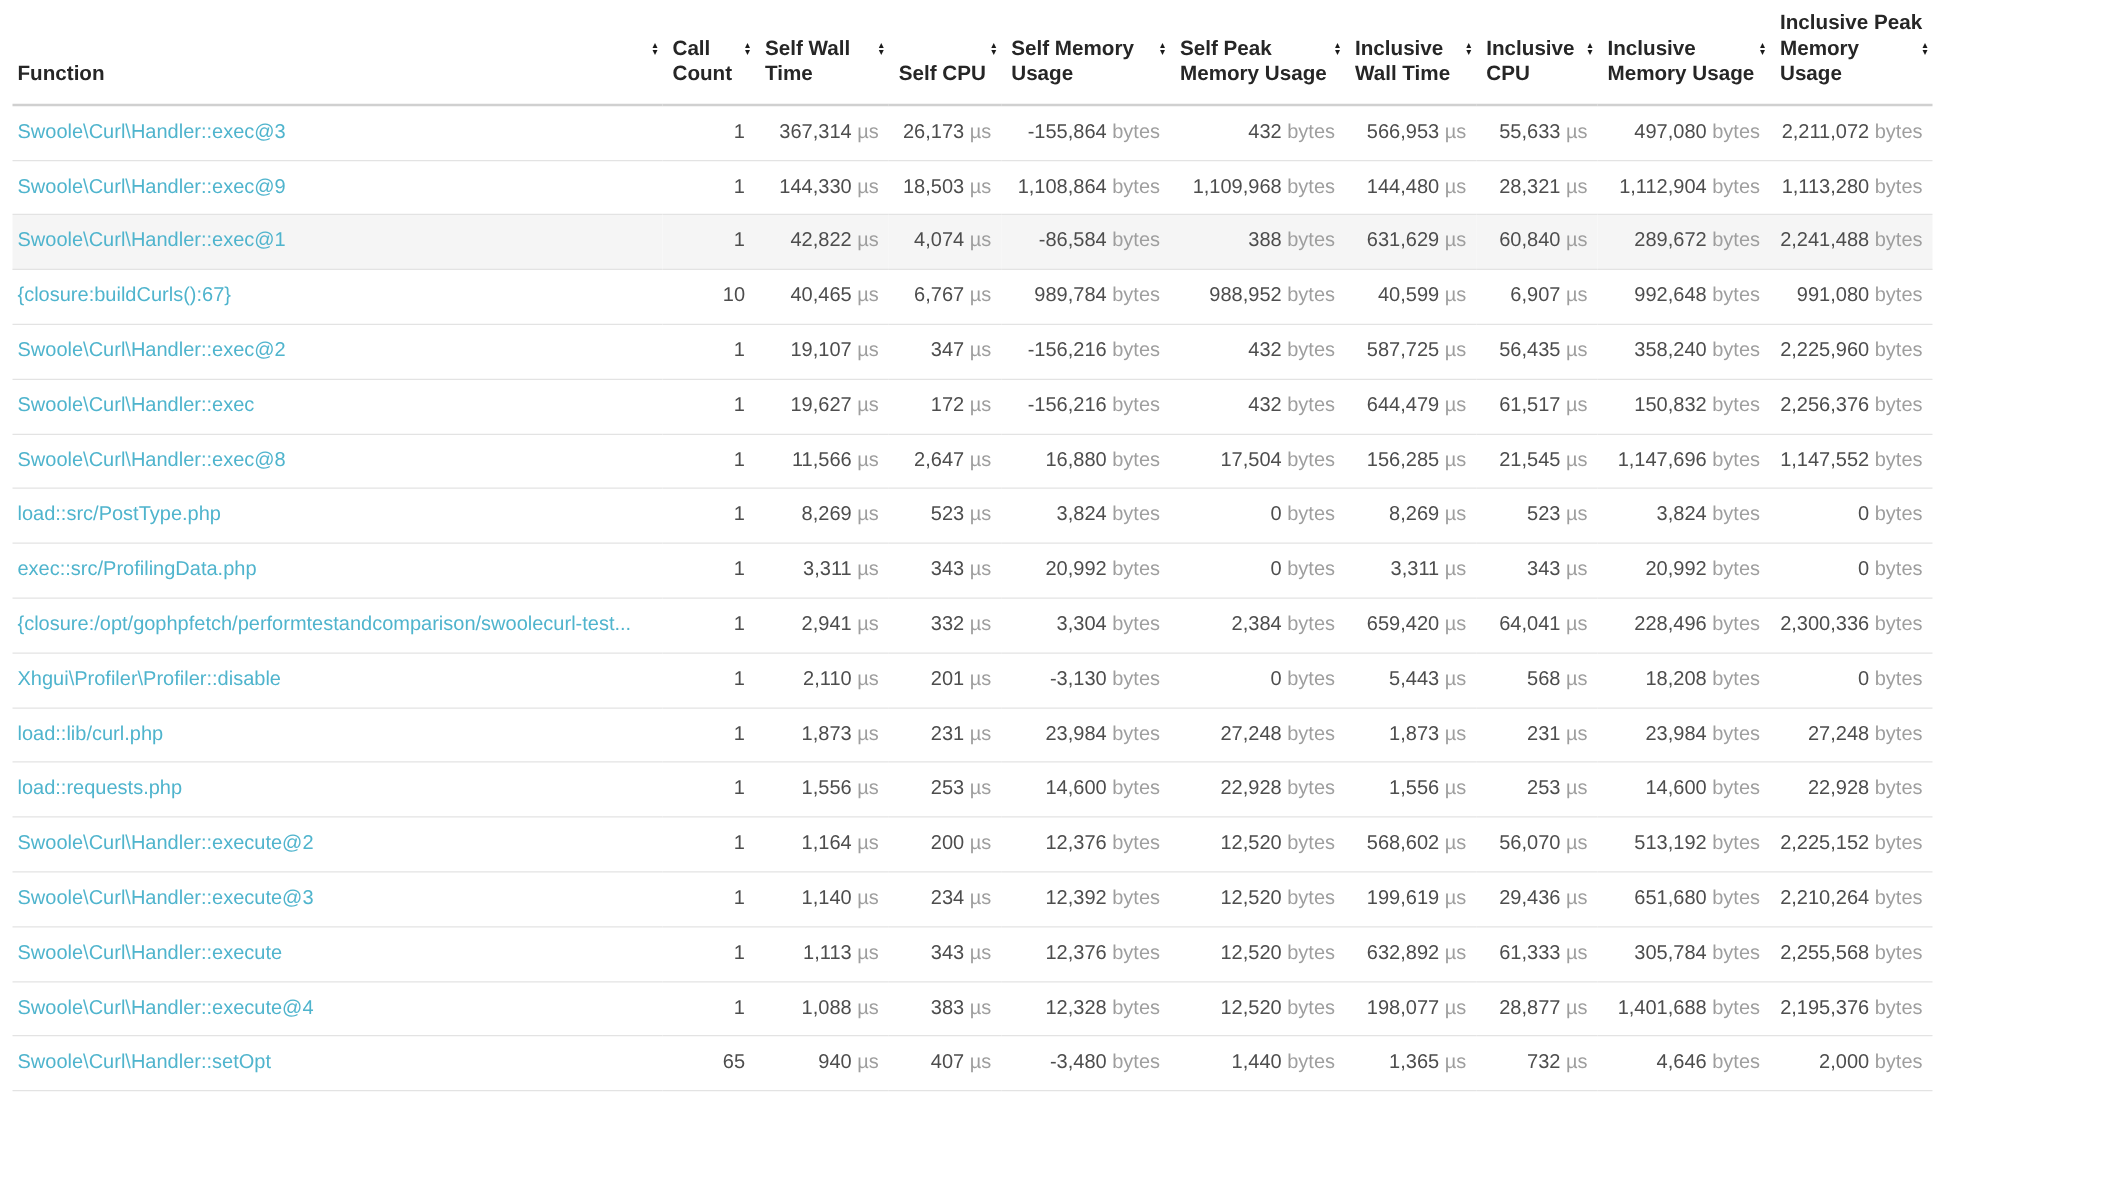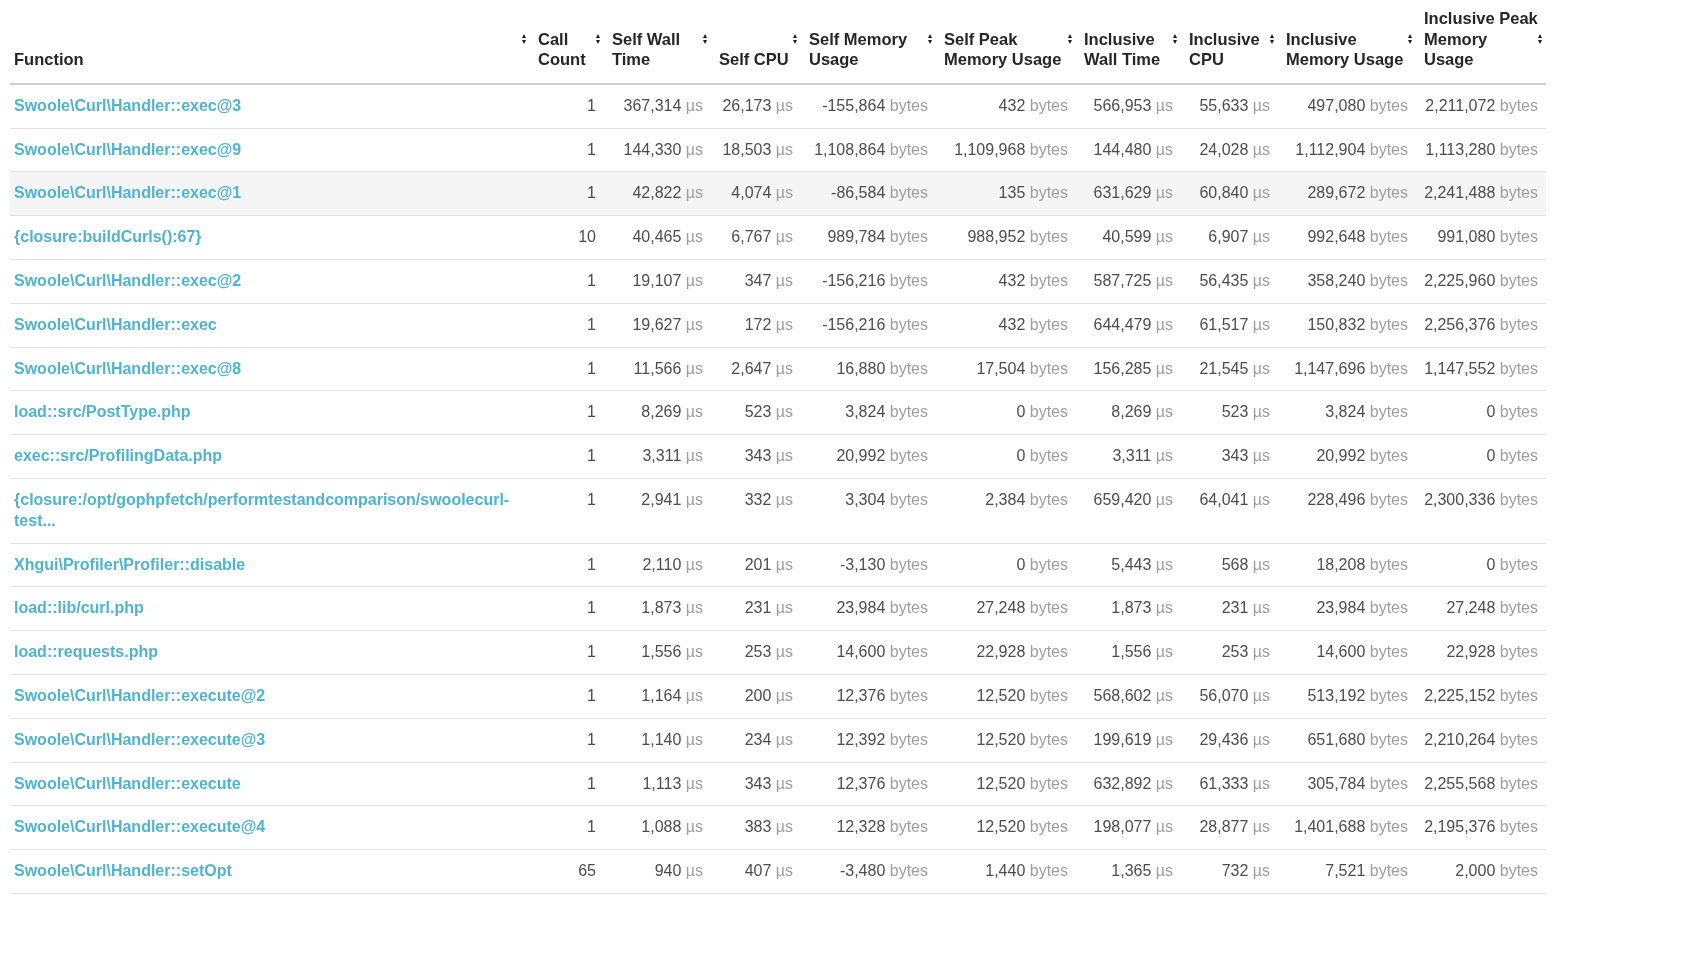--- a/index.html
+++ b/index.html
@@ -43,21 +43,21 @@
   }
   .sort span { display: block; height: 6px; }
   tbody td {
     font-size: 16px;
     padding: 11px 8px;
     border-bottom: 1px solid #e3e3e3;
     vertical-align: top;
     line-height: 1.3;
   }
   tbody tr.hl { background: #f5f5f5; margin-left: 32px; }
-  td.fn { padding-left: 4px; word-wrap: break-word; overflow-wrap: break-word; font-weight: bold; }
+  td.fn { padding-left: 4px; word-wrap: break-word; overflow-wrap: break-word; }
   td.fn a {
     color: #4fb4cd;
     text-decoration: none;
   }
   td.num { text-align: right; white-space: nowrap; }
   .val { color: #4d4d4d; }
   .unit { color: #9e9e9e; }
 </style>
 </head>
 <body>
@@ -164,31 +164,31 @@
           <td class="num"><span class="val">2,211,072</span><span class="unit"> bytes</span></td>
         </tr>
         <tr>
           <td class="fn"><a href="#">Swoole\Curl\Handler::exec@9</a></td>
           <td class="num"><span class="val">1</span></td>
           <td class="num"><span class="val">144,330</span><span class="unit"> µs</span></td>
           <td class="num"><span class="val">18,503</span><span class="unit"> µs</span></td>
           <td class="num"><span class="val">1,108,864</span><span class="unit"> bytes</span></td>
           <td class="num"><span class="val">1,109,968</span><span class="unit"> bytes</span></td>
           <td class="num"><span class="val">144,480</span><span class="unit"> µs</span></td>
-          <td class="num"><span class="val">24,028</span><span class="unit"> µs</span></td>
+          <td class="num"><span class="val">28,321</span><span class="unit"> µs</span></td>
           <td class="num"><span class="val">1,112,904</span><span class="unit"> bytes</span></td>
           <td class="num"><span class="val">1,113,280</span><span class="unit"> bytes</span></td>
         </tr>
         <tr class="hl">
           <td class="fn"><a href="#">Swoole\Curl\Handler::exec@1</a></td>
           <td class="num"><span class="val">1</span></td>
           <td class="num"><span class="val">42,822</span><span class="unit"> µs</span></td>
           <td class="num"><span class="val">4,074</span><span class="unit"> µs</span></td>
           <td class="num"><span class="val">-86,584</span><span class="unit"> bytes</span></td>
-          <td class="num"><span class="val">135</span><span class="unit"> bytes</span></td>
+          <td class="num"><span class="val">388</span><span class="unit"> bytes</span></td>
           <td class="num"><span class="val">631,629</span><span class="unit"> µs</span></td>
           <td class="num"><span class="val">60,840</span><span class="unit"> µs</span></td>
           <td class="num"><span class="val">289,672</span><span class="unit"> bytes</span></td>
           <td class="num"><span class="val">2,241,488</span><span class="unit"> bytes</span></td>
         </tr>
         <tr>
           <td class="fn"><a href="#">{closure:buildCurls():67}</a></td>
           <td class="num"><span class="val">10</span></td>
           <td class="num"><span class="val">40,465</span><span class="unit"> µs</span></td>
           <td class="num"><span class="val">6,767</span><span class="unit"> µs</span></td>
@@ -357,18 +357,18 @@
         </tr>
         <tr>
           <td class="fn"><a href="#">Swoole\Curl\Handler::setOpt</a></td>
           <td class="num"><span class="val">65</span></td>
           <td class="num"><span class="val">940</span><span class="unit"> µs</span></td>
           <td class="num"><span class="val">407</span><span class="unit"> µs</span></td>
           <td class="num"><span class="val">-3,480</span><span class="unit"> bytes</span></td>
           <td class="num"><span class="val">1,440</span><span class="unit"> bytes</span></td>
           <td class="num"><span class="val">1,365</span><span class="unit"> µs</span></td>
           <td class="num"><span class="val">732</span><span class="unit"> µs</span></td>
-          <td class="num"><span class="val">7,521</span><span class="unit"> bytes</span></td>
+          <td class="num"><span class="val">4,646</span><span class="unit"> bytes</span></td>
           <td class="num"><span class="val">2,000</span><span class="unit"> bytes</span></td>
         </tr>
       </tbody>
   </table>
 </div>
 
 </body></html>

